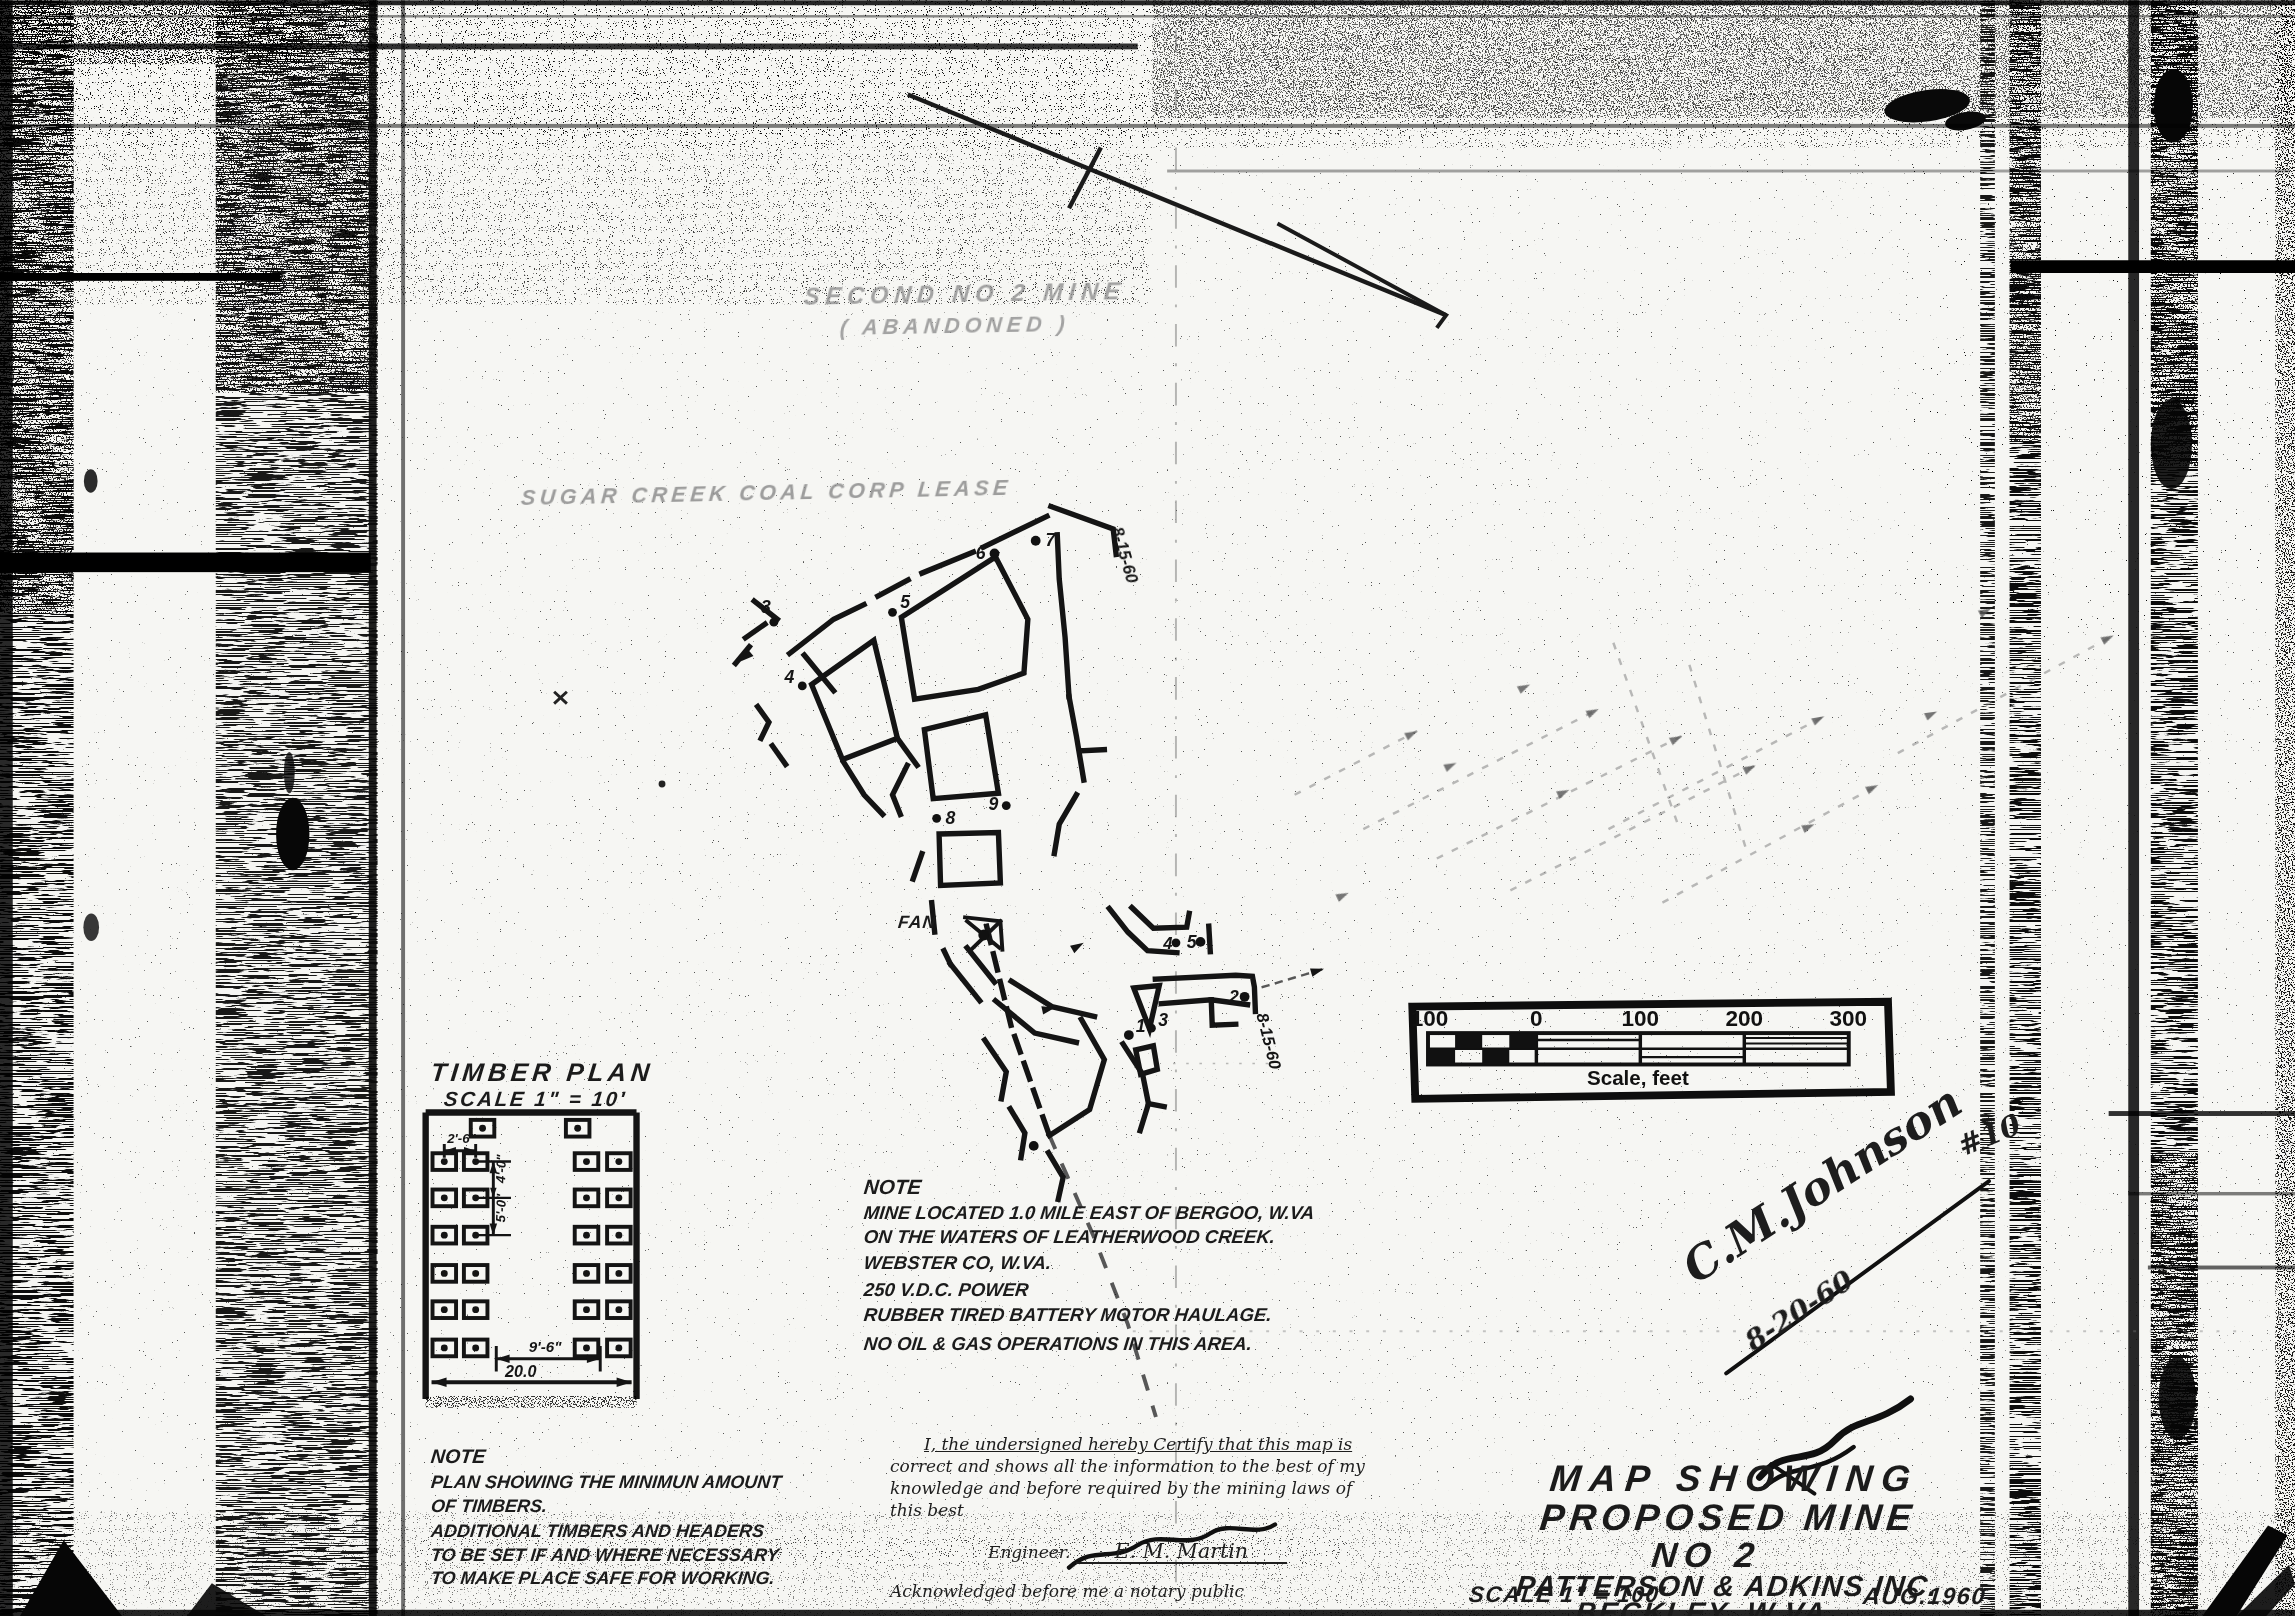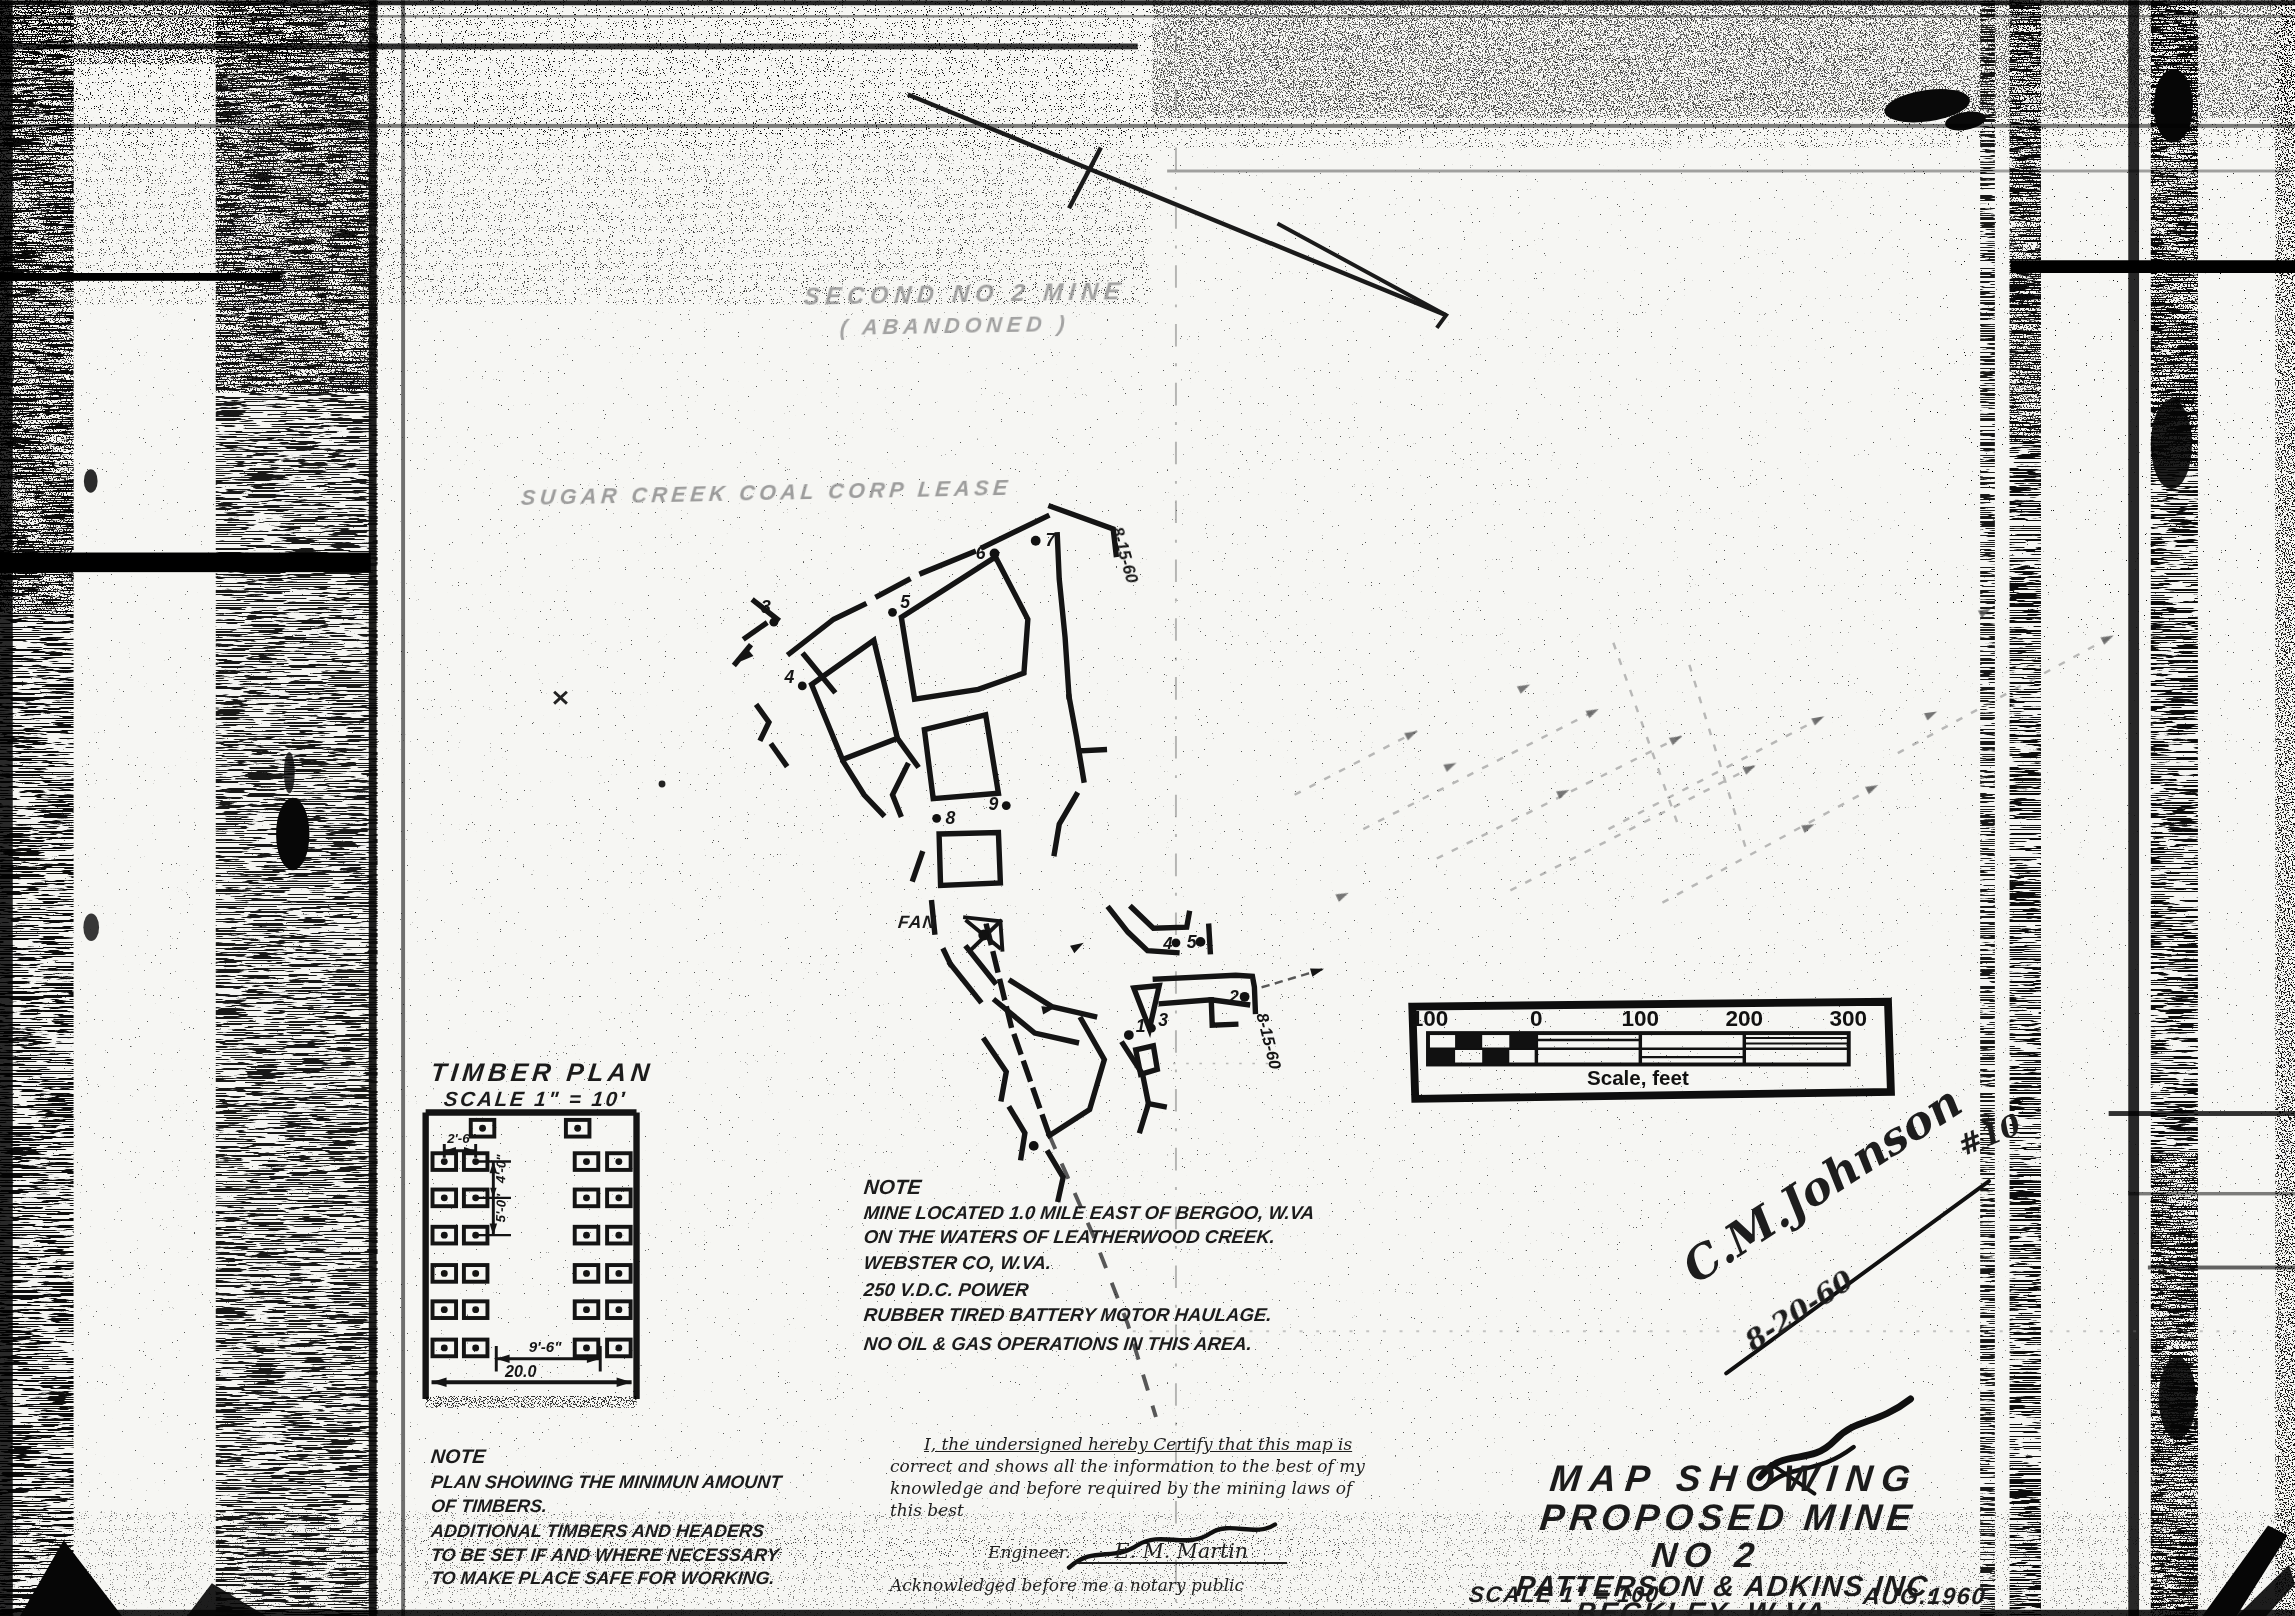--- a/index.html
+++ b/index.html
@@ -399,21 +399,21 @@
 
 <div class="abs txt script" style="left:890px;top:1433px;width:441px;font-size:17px;line-height:22px;">
   <div style="padding-left:34px;text-decoration:underline;">I, the undersigned hereby Certify that this map is</div>
   <div>correct and shows all the information to the best of my</div>
   <div>knowledge and before required by the mining laws of</div>
   <div>this best</div>
   <div style="margin-top:19px;padding-left:98px;">
     <span>Engineer.</span>
     <span class="blank fill" style="width:211px;">E. M. Martin</span>
   </div>
-  <div style="margin-top:10px;">Acknowledged before me a notary public</div>
+  <div style="margin-top:16px;">Acknowledged before me a notary public</div>
   <div style="margin-top:18px;">
     <span>this</span>
     <span class="blank fill" style="width:88px;">20th</span>
     <span>day of</span>
     <span class="blank fill" style="width:123px;">August</span>
     <span class="fill">1960</span>
   </div>
   <div style="margin-top:3.9px;padding-left:78px;">
     <span>Signed</span>
     <span class="blank" style="width:255px;height:23.5px;"></span>

